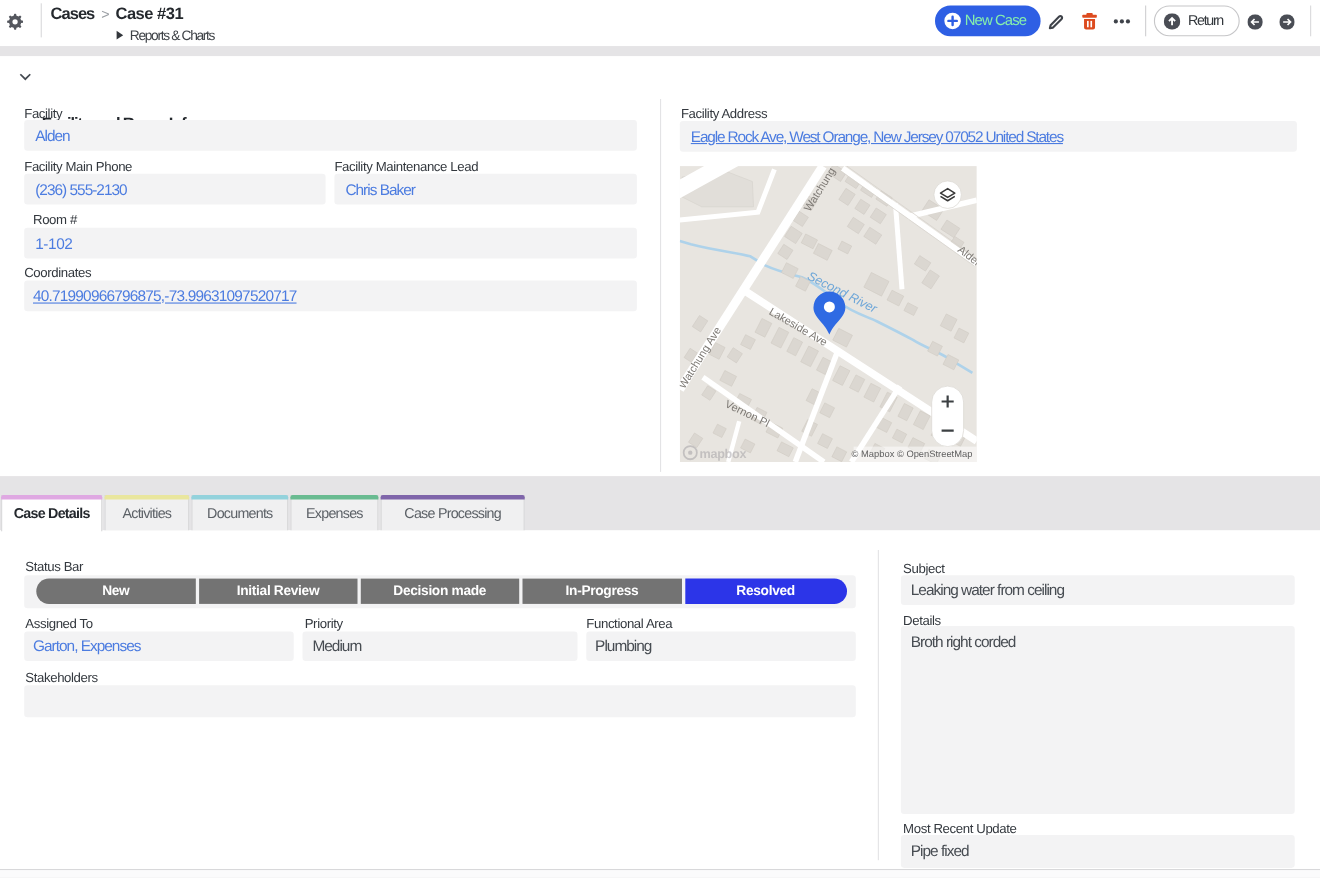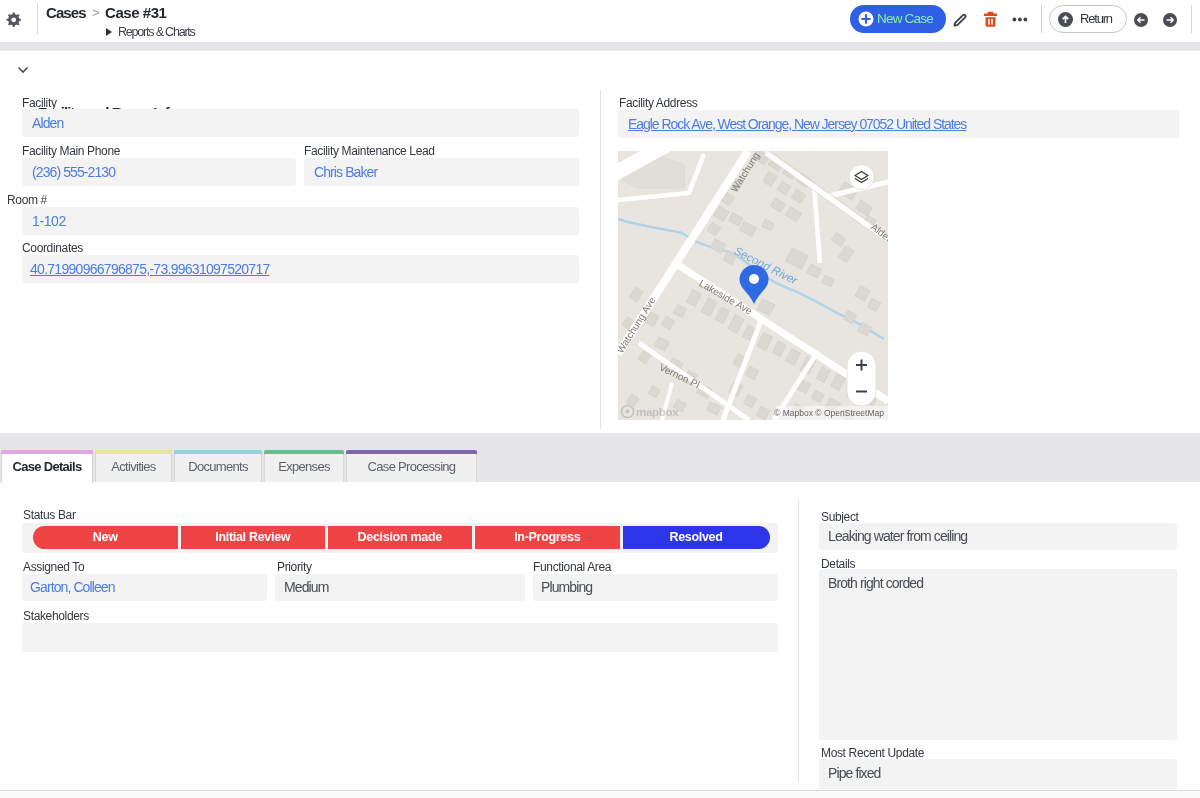--- a/index.html
+++ b/index.html
@@ -48,21 +48,21 @@
 
 
 .tab { position:absolute; top:450px; height:32px; border:1px solid #d7d7d9; border-bottom:none; background:#f0f0f1; }
 .tab .strip { position:absolute; left:-1px; top:-1px; right:-1px; height:4px; border-radius:2px 2px 0 0; }
 .tab .tl { position:absolute; left:0; right:0; top:8px; text-align:center; font-size:13px; color:#5c6167; letter-spacing:-0.7px; }
 .tab.active { background:#fff; height:33px; }
 .tab.active .tl { font-weight:bold; color:#24282d; }
 
 
 #statwrap { left:22px; top:523px; width:756px; height:30px; background:#f3f3f4; border-radius:3px; }
-.seg { position:absolute; top:526px; height:23px; background:#ef4444; color:#fff; font-size:12.5px; font-weight:bold; text-align:center; line-height:23px; letter-spacing:-0.3px; }
+.seg { position:absolute; top:526px; height:23px; background:#737373; color:#fff; font-size:12.5px; font-weight:bold; text-align:center; line-height:23px; letter-spacing:-0.3px; }
 </style>
 </head>
 <body>
 <div id="page">
   <div class="abs" id="topbar"></div>
   <div class="abs" id="vline1"></div>
   <div class="abs" id="crumb1">Cases</div>
   <div class="abs" id="crumbsep">&gt;</div>
   <div class="abs" id="crumb2">Case #31</div>
   <div class="abs" id="reports"><span class="tri"></span>Reports &amp; Charts</div>
@@ -131,21 +131,21 @@
   <div class="val blue" style="left:32px;top:116px">Alden</div>
 
   <div class="lbl" style="left:22px;top:144px">Facility Main Phone</div>
   <div class="fld" style="left:22px;top:158px;width:274px;height:28px"></div>
   <div class="val blue" style="left:32px;top:165px">(236) 555-2130</div>
 
   <div class="lbl" style="left:304px;top:144px">Facility Maintenance Lead</div>
   <div class="fld" style="left:304px;top:158px;width:275px;height:28px"></div>
   <div class="val blue" style="left:314px;top:165px">Chris Baker</div>
 
-  <div class="lbl" style="left:7px;top:193px">Room #</div>
+  <div class="lbl" style="left:30px;top:193px">Room #</div>
   <div class="fld" style="left:22px;top:207px;width:557px;height:28px"></div>
   <div class="val blue" style="left:32px;top:214px;letter-spacing:-0.4px">1-102</div>
 
   <div class="lbl" style="left:22px;top:241px">Coordinates</div>
   <div class="fld" style="left:22px;top:255px;width:557px;height:28px"></div>
   <div class="val" style="left:30px;top:262px;letter-spacing:-0.72px"><a class="lnk">40.71990966796875,-73.99631097520717</a></div>
 
   <div class="abs" id="vdiv1"></div>
 
   <div class="lbl" style="left:619px;top:96px">Facility Address</div>
@@ -317,21 +317,21 @@
   <div class="lbl" style="left:23px;top:508px">Status Bar</div>
   <div class="abs" id="statwrap"></div>
   <div class="seg" style="left:33px;width:144.5px;border-radius:12px 0 0 12px">New</div>
   <div class="seg" style="left:180.5px;width:144.5px">Initial Review</div>
   <div class="seg" style="left:327.5px;width:144.5px">Decision made</div>
   <div class="seg" style="left:475px;width:144.5px">In-Progress</div>
   <div class="seg" style="left:622.5px;width:147px;background:#2c35e8;border-radius:0 12px 12px 0">Resolved</div>
 
   <div class="lbl" style="left:23px;top:560px">Assigned To</div>
   <div class="fld" style="left:22px;top:574px;width:245px;height:27px"></div>
-  <div class="val blue" style="left:30px;top:580px">Garton, Colleen</div>
+  <div class="val blue" style="left:30px;top:580px">Garton, Expenses</div>
 
   <div class="lbl" style="left:277px;top:560px">Priority</div>
   <div class="fld" style="left:275px;top:574px;width:250px;height:27px"></div>
   <div class="val dark" style="left:284px;top:580px">Medium</div>
 
   <div class="lbl" style="left:533px;top:560px">Functional Area</div>
   <div class="fld" style="left:533px;top:574px;width:245px;height:27px"></div>
   <div class="val dark" style="left:541px;top:580px">Plumbing</div>
 
   <div class="lbl" style="left:23px;top:609px">Stakeholders</div>

